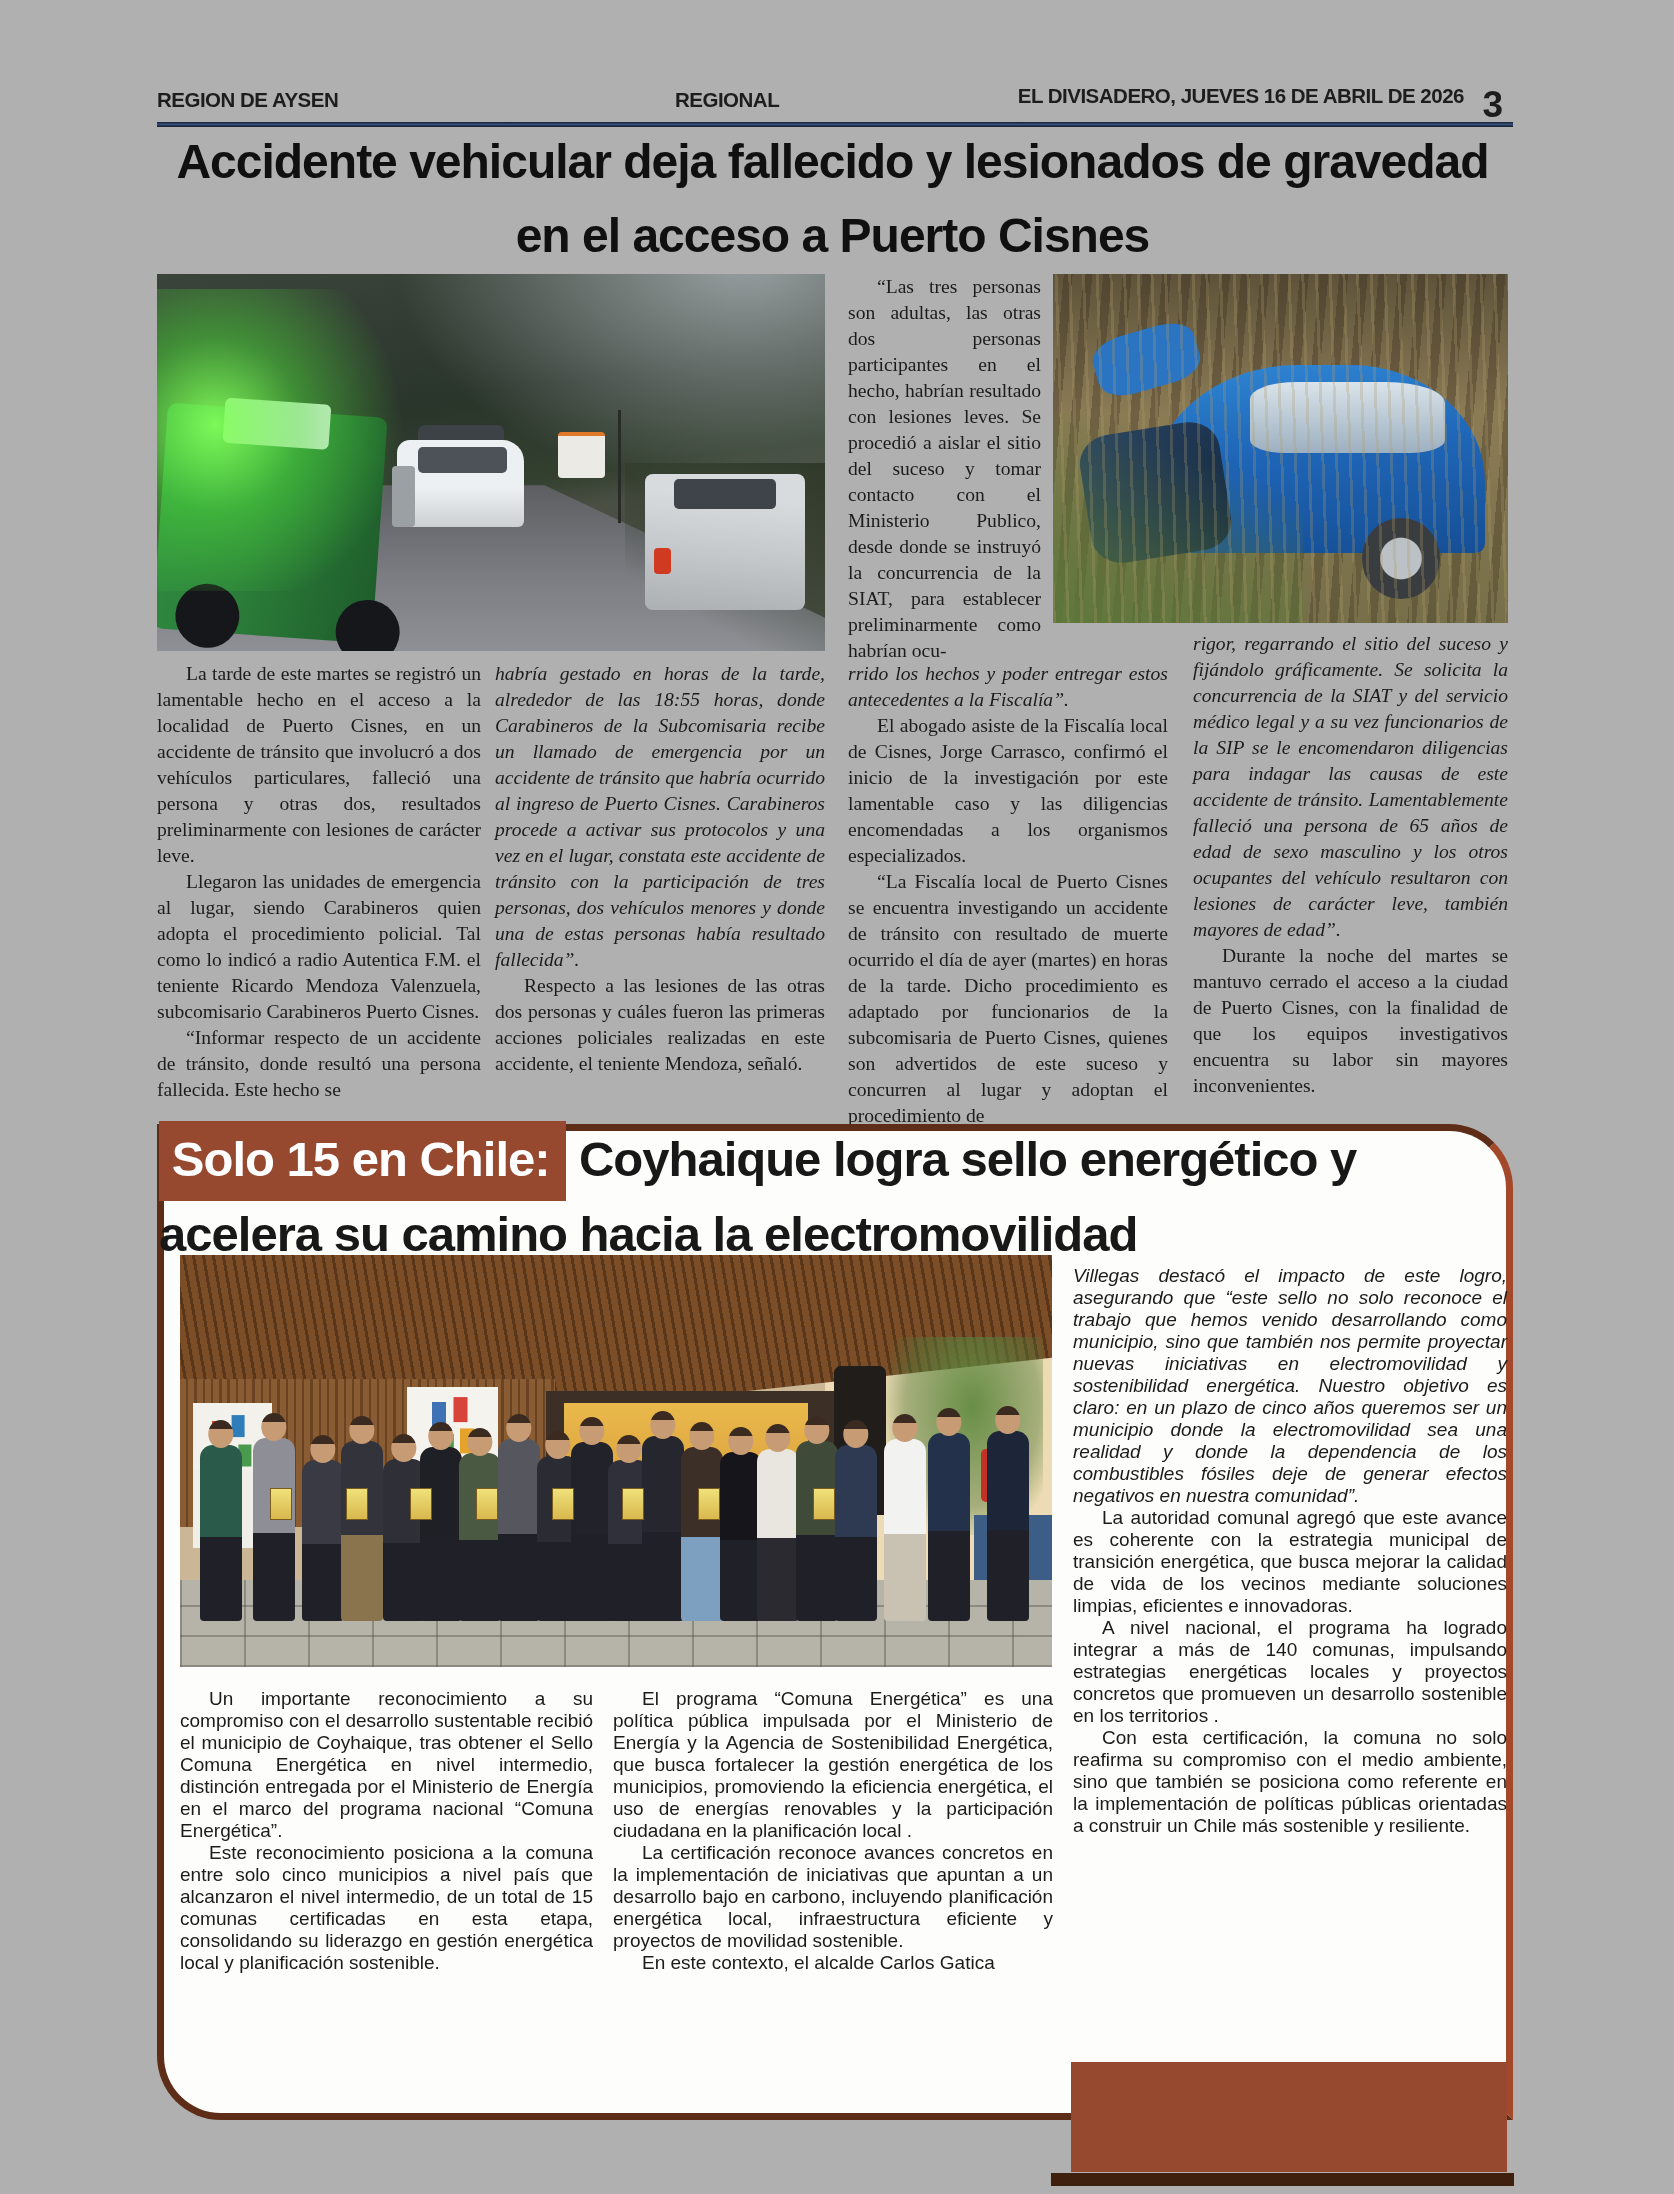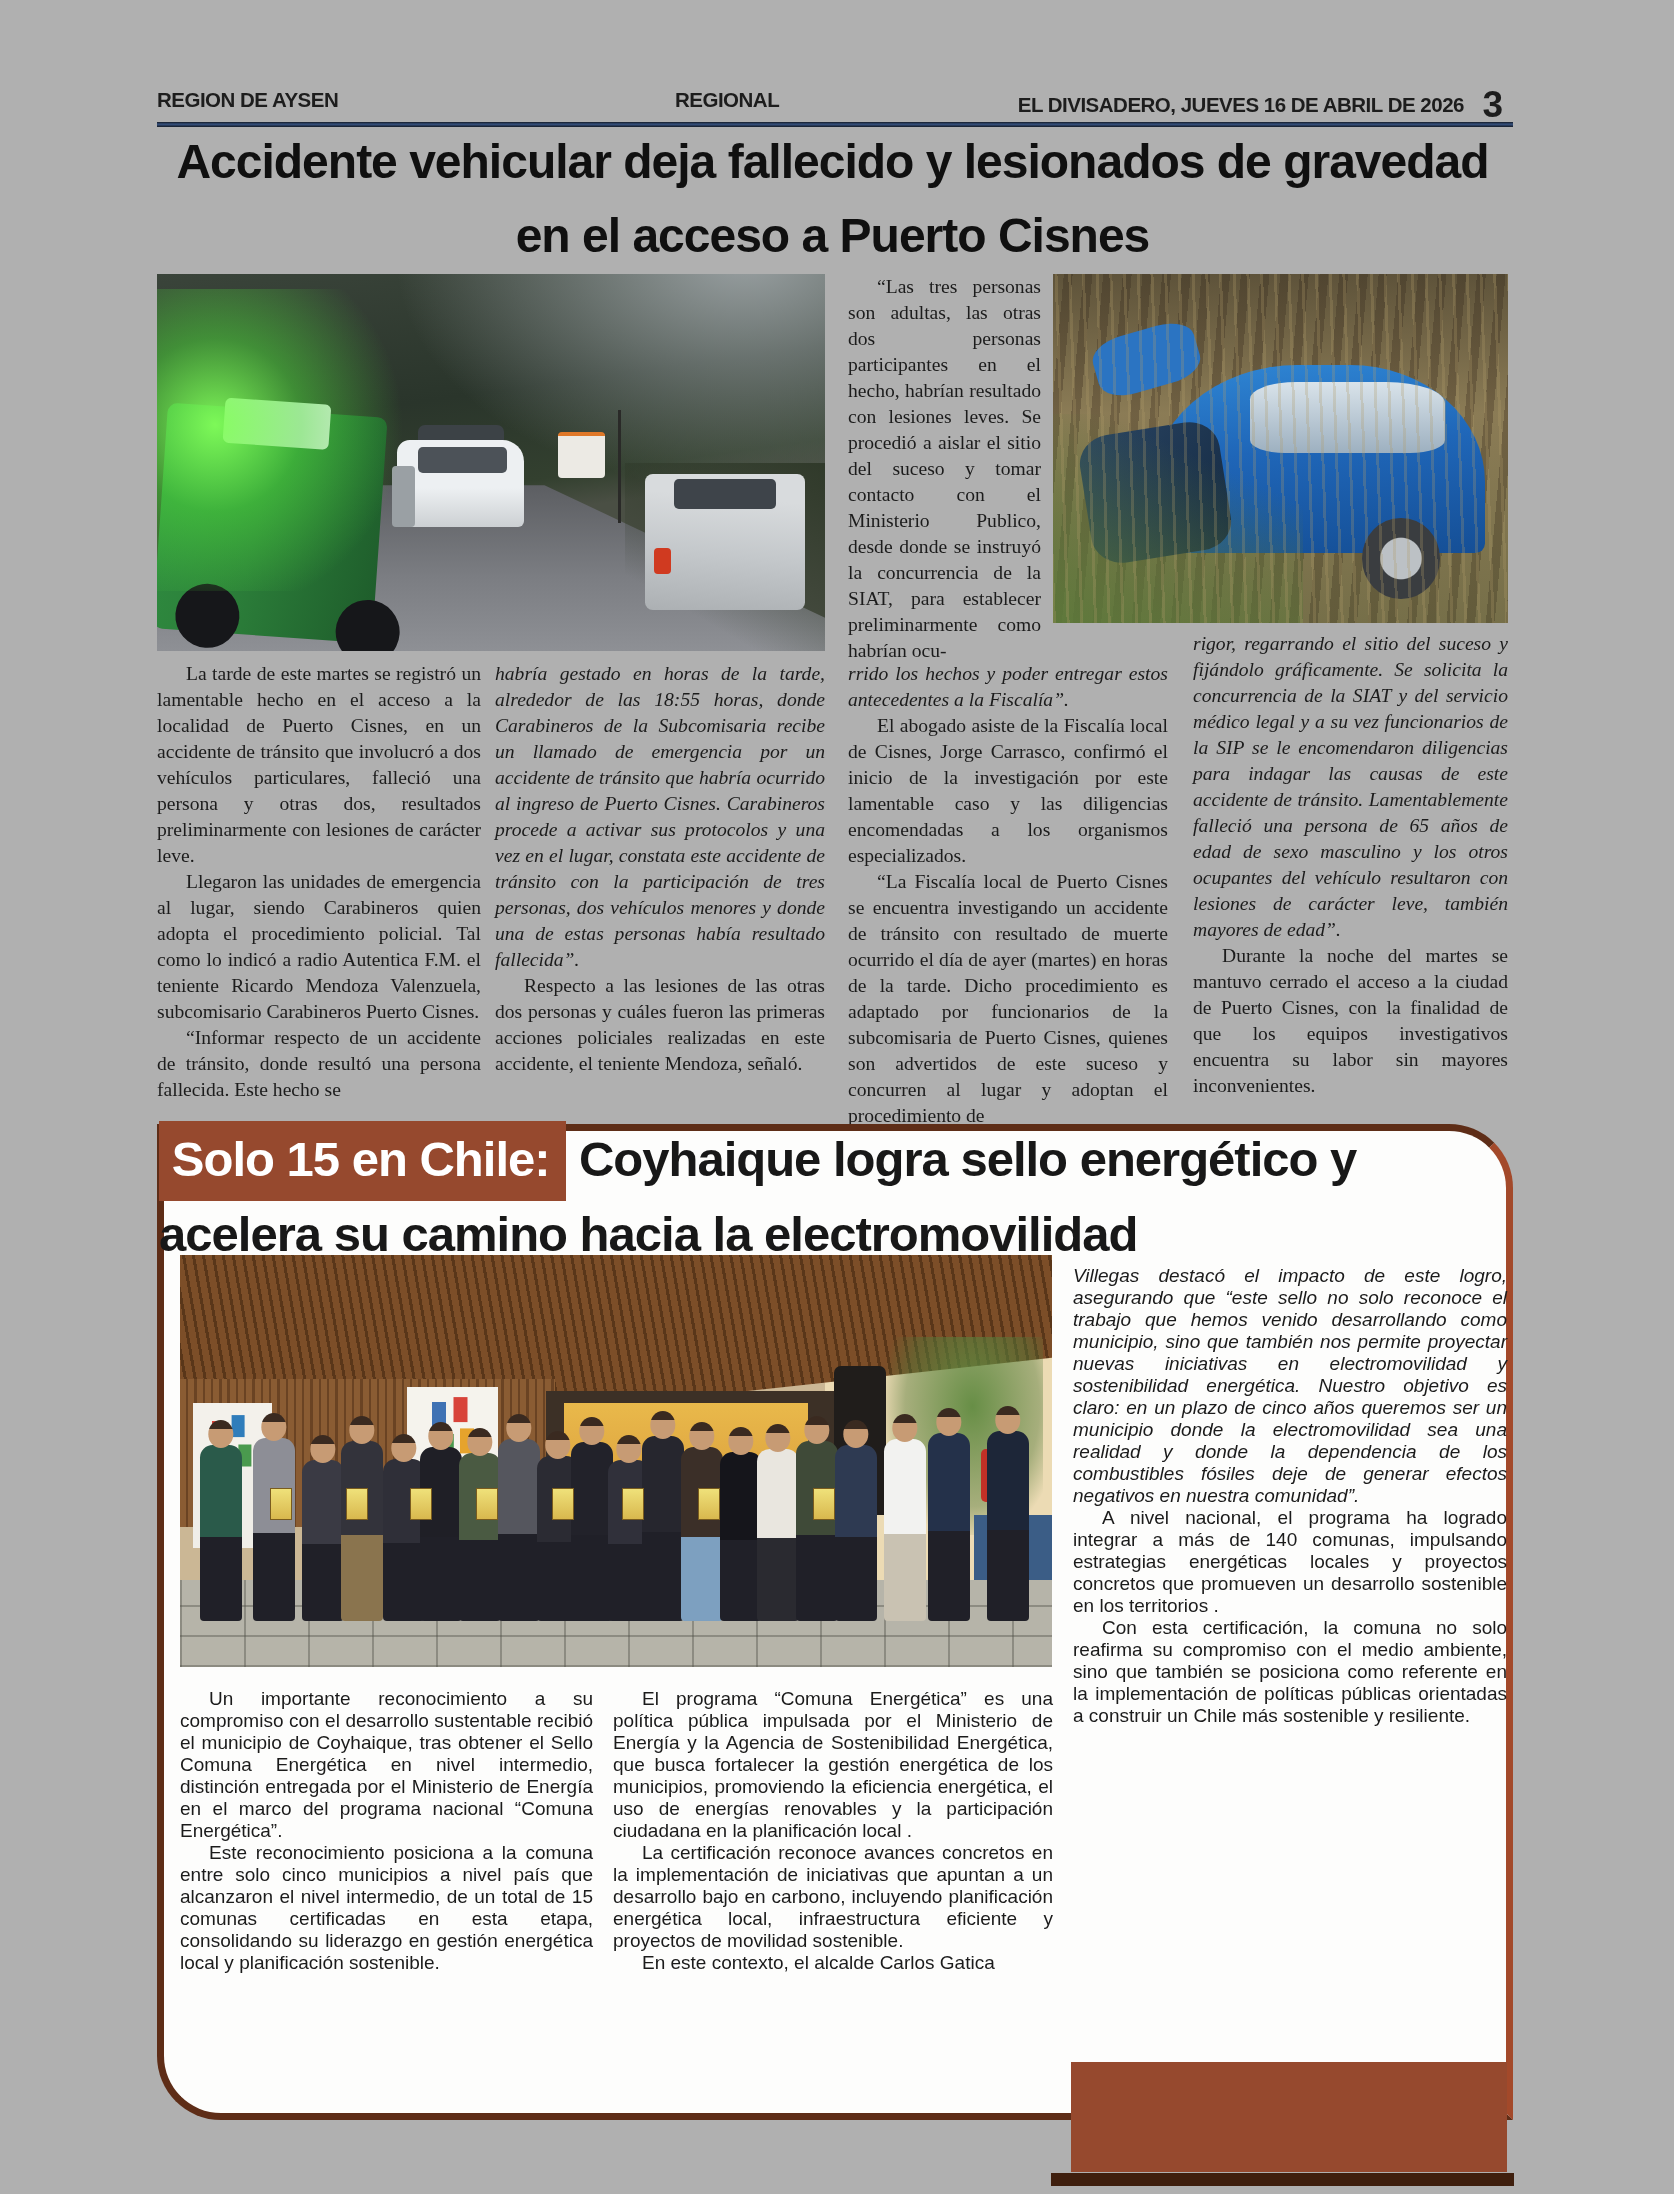--- a/index.html
+++ b/index.html
@@ -3,21 +3,21 @@
 <meta charset="utf-8">
 <style>
   html,body{margin:0;padding:0;background:#9e9e9e;}
   #page{position:relative;width:1675px;height:2194px;background:#b0b0b0;
         font-family:"Liberation Sans",sans-serif;color:#1d1d1d;overflow:hidden;}
 
   
   .hdr{position:absolute;left:157px;top:84px;width:1351px;height:34px;}
   .hdr-l{position:absolute;left:0;top:3.9px;font-weight:bold;font-size:20.5px;letter-spacing:-0.5px;}
   .hdr-c{position:absolute;left:518px;top:3.9px;font-weight:bold;font-size:20.5px;letter-spacing:-0.5px;}
-  .hdr-r{position:absolute;right:4.9px;top:0;display:flex;align-items:center;gap:18.6px;}
+  .hdr-r{position:absolute;right:4.9px;top:0;display:flex;align-items:flex-start;gap:18.6px;}
   .hdr-r .date{font-weight:bold;font-size:20.5px;letter-spacing:-0.5px;}
   .hdr-r .pageno{font-weight:bold;font-size:37px;}
   .rule{position:absolute;left:157px;top:122px;width:1356px;height:5.4px;
         background:linear-gradient(180deg,#151c28 0%,#35507e 45%,#151c28 100%);}
 
   
   h1{position:absolute;left:157px;top:125px;width:1351px;margin:0;text-align:center;
      font-size:48px;line-height:74px;font-weight:bold;color:#101010;letter-spacing:-1px;}
   .a1top{position:absolute;left:157px;top:274px;width:1453px;height:386px;}
   .photoL{position:absolute;left:0;top:0;width:668px;height:377px;overflow:hidden;background:#2c362c;}
@@ -247,20 +247,21 @@
       <i class="cert" style="left:230px"></i>
       <i class="cert" style="left:296px"></i>
       <i class="cert" style="left:372px"></i>
       <i class="cert" style="left:442px"></i>
       <i class="cert" style="left:518px"></i>
       <i class="cert" style="left:633px"></i>
     </div>
 
     <div class="colR col sans cont">
         <p>Villegas destacó el impacto de este logro, asegurando que “este sello no solo reconoce el trabajo que hemos venido desarrollando como municipio, sino que también nos permite proyectar nuevas iniciativas en electromovilidad y sostenibilidad energética. Nuestro objetivo es claro: en un plazo de cinco años queremos ser un municipio donde la electromovilidad sea una realidad y donde la dependencia de los combustibles fósiles deje de generar efectos negativos en nuestra comunidad”.</p>
+        <p>La autoridad comunal agregó que este avance es coherente con la estrategia municipal de transición energética, que busca mejorar la calidad de vida de los vecinos mediante soluciones limpias, eficientes e innovadoras.</p>
         <p>A nivel nacional, el programa ha logrado integrar a más de 140 comunas, impulsando estrategias energéticas locales y proyectos concretos que promueven un desarrollo sostenible en los territorios .</p>
         <p>Con esta certificación, la comuna no solo reafirma su compromiso con el medio ambiente, sino que también se posiciona como referente en la implementación de políticas públicas orientadas a construir un Chile más sostenible y resiliente.</p>
       </div>
     <div class="colA col sans">
         <p>Un importante reconocimiento a su compromiso con el desarrollo sustentable recibió el municipio de Coyhaique, tras obtener el Sello Comuna Energética en nivel intermedio, distinción entregada por el Ministerio de Energía en el marco del programa nacional “Comuna Energética”.</p>
         <p>Este reconocimiento posiciona a la comuna entre solo cinco municipios a nivel país que alcanzaron el nivel intermedio, de un total de 15 comunas certificadas en esta etapa, consolidando su liderazgo en gestión energética local y planificación sostenible.</p>
       </div>
     <div class="colB col sans">
         <p>El programa “Comuna Energética” es una política pública impulsada por el Ministerio de Energía y la Agencia de Sostenibilidad Energética, que busca fortalecer la gestión energética de los municipios, promoviendo la eficiencia energética, el uso de energías renovables y la participación ciudadana en la planificación local .</p>
         <p>La certificación reconoce avances concretos en la implementación de iniciativas que apuntan a un desarrollo bajo en carbono, incluyendo planificación energética local, infraestructura eficiente y proyectos de movilidad sostenible.</p>

